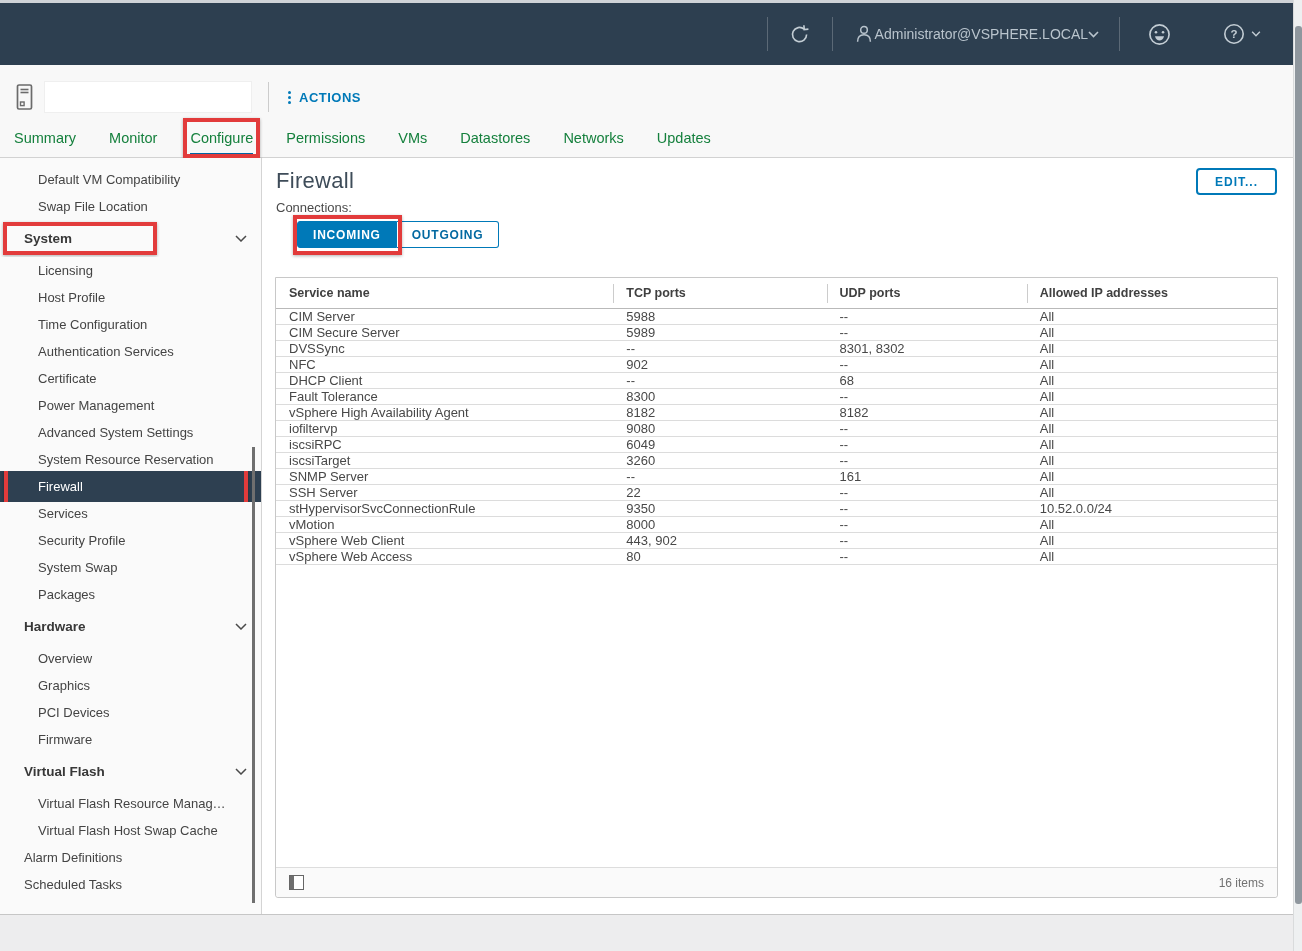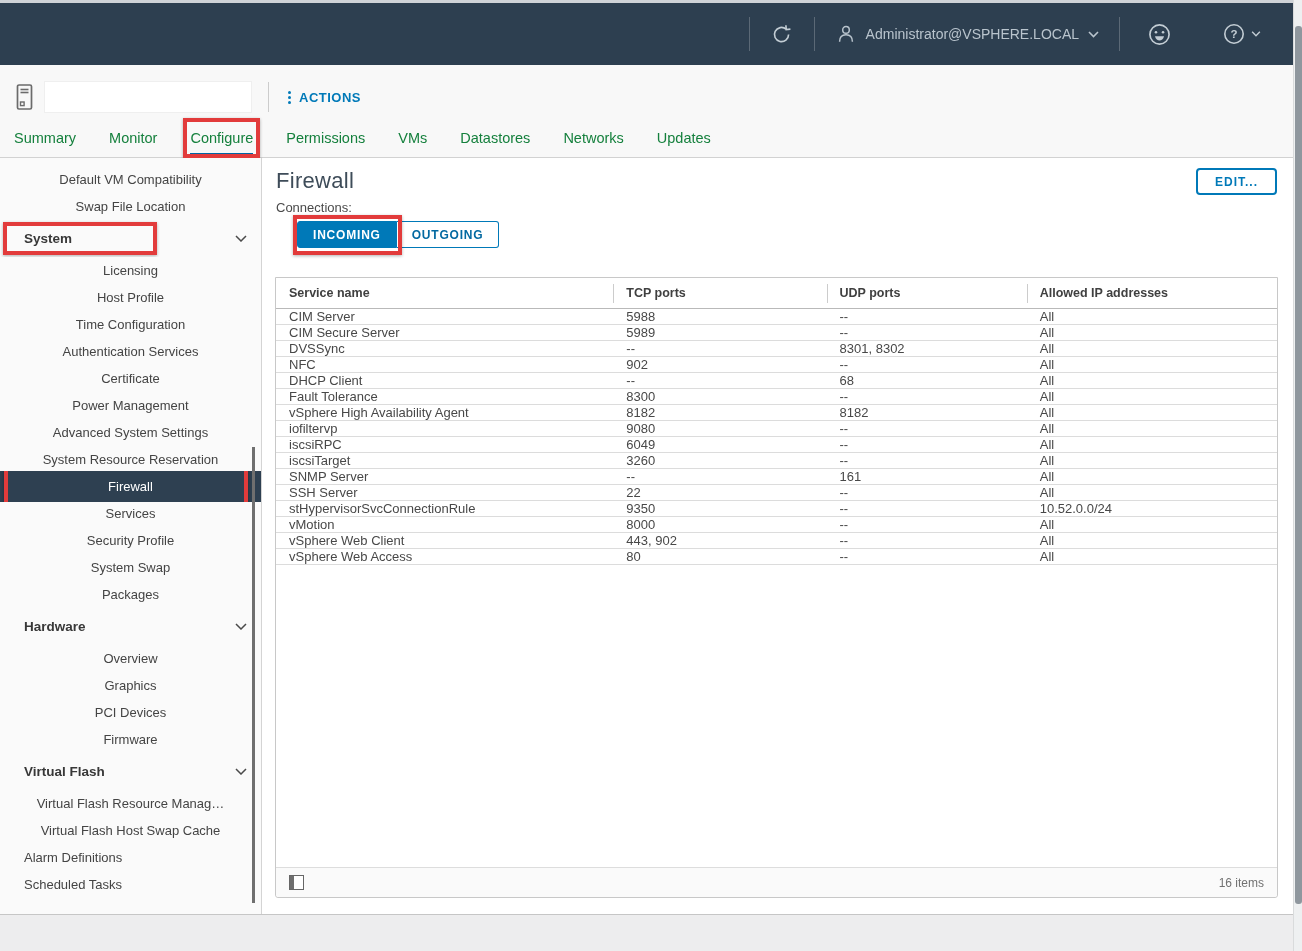--- a/index.html
+++ b/index.html
@@ -7,21 +7,21 @@
   *{box-sizing:border-box;}
 
   
   .top-strip{position:absolute;top:0;left:0;right:0;height:3px;background:#cfd3d7;}
   .topbar{position:absolute;top:3px;left:0;right:0;height:62px;background:#2d3f50;
     display:flex;align-items:center;justify-content:flex-end;color:#c3cdd4;padding-right:18px;}
   .tb-sep{width:1px;height:34px;background:rgba(255,255,255,.22);flex:0 0 1px;}
   .tb-btn{background:none;border:none;color:#c3cdd4;display:flex;align-items:center;
     justify-content:center;cursor:pointer;padding:0;}
   .tb-refresh{width:64px;}
-  .tb-user{display:flex;align-items:center;gap:9px;padding:0 20px;color:#b9c4cd;
+  .tb-user{display:flex;align-items:center;padding:0 20px;color:#b9c4cd;
     font-size:14px;cursor:pointer;}
   .tb-smiley{width:78px;}
   .tb-help{width:86px;display:flex;align-items:center;justify-content:center;gap:5px;}
 
   
   .obj-header{position:absolute;top:65px;left:0;right:9px;height:93px;background:#f8f8f8;
     border-bottom:1px solid #d2d2d2;}
   .obj-row{position:absolute;top:15px;left:14px;height:34px;display:flex;align-items:center;}
   .obj-name-box{width:208px;height:32px;background:#fff;border:1px solid #efefef;margin-left:9px;}
   .v-divider{width:1px;height:30px;background:#ccc;margin:0 13px 0 16px;}
@@ -45,21 +45,21 @@
     border:4px solid #e23b3b;box-shadow:0 2px 4px rgba(0,0,0,.35);pointer-events:none;}
   .seg.active{position:relative;}
   .seg.active::after{content:"";position:absolute;left:-5px;right:-6px;top:-7px;bottom:-8px;
     border:4px solid #e23b3b;box-shadow:0 1px 3px rgba(0,0,0,.3);pointer-events:none;}
 
   
   .sidebar{position:absolute;top:158px;left:0;width:262px;height:756px;background:#fafafa;
     border-right:1px solid #d4d4d4;padding-top:8px;overflow:hidden;}
   .nav-item{font-size:13px;color:#444;height:27px;line-height:27px;cursor:pointer;
     white-space:nowrap;overflow:hidden;text-overflow:ellipsis;}
-  .nav-sub{text-align:center;}
+  .nav-sub{padding-left:38px;}
   .nav-top{padding-left:24px;}
   .nav-group{height:37px;line-height:37px;font-weight:bold;font-size:13.5px;color:#383838;
     padding-left:24px;padding-right:14px;display:flex;align-items:center;justify-content:space-between;}
   .nav-item.selected{background:#2e4051;color:#fff;height:31px;line-height:31px;margin:-2px 0;}
   .sb-thumb{position:absolute;left:252px;top:447px;width:3px;height:456px;background:#6f6f6f;z-index:6;}
 
   
   .main{position:absolute;left:263px;top:158px;width:1029px;height:756px;background:#fff;}
   .page-title{position:absolute;top:10px;left:13px;margin:0;font-size:22px;font-weight:400;
     color:#3e4c59;letter-spacing:.3px;}

